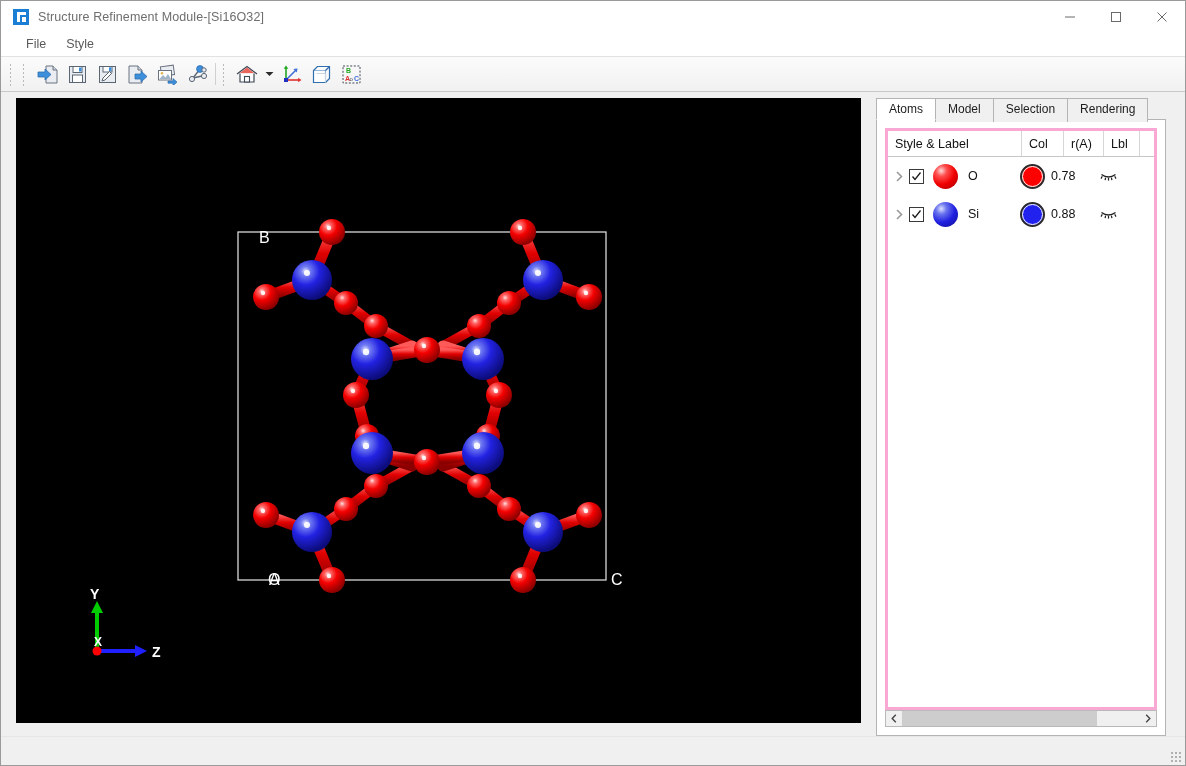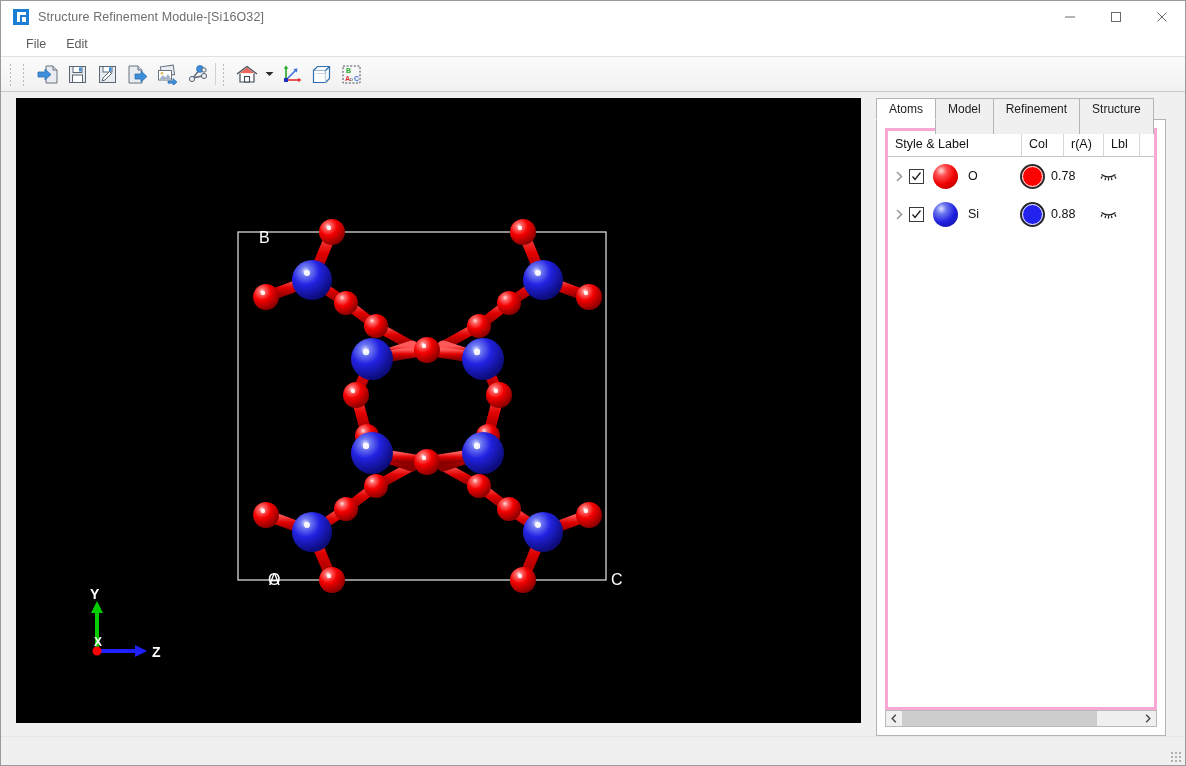--- a/index.html
+++ b/index.html
@@ -98,21 +98,21 @@
   .viewport svg{position:absolute;left:0;top:0;}
 
   
   .rightpanel{
     margin-left:15px;width:290px;display:flex;flex-direction:column;flex:none;
   }
   .tabstrip{
     display:flex;align-items:flex-start;height:22px;position:relative;z-index:2;
   }
   .tab{
-    height:36px;line-height:20px;padding:0 12px;font-size:12px;color:#1d1d1d;
+    height:24px;line-height:20px;padding:0 12px;font-size:12px;color:#1d1d1d;
     background:#f0f0f0;border:1px solid #b4b4b4;border-bottom:none;
     margin-right:-1px;box-sizing:border-box;
   }
   .tab.active{
     background:#ffffff;height:22px;line-height:21px;border-bottom:1px solid #ffffff;
     position:relative;z-index:3;
   }
   .panelbox{
     flex:1;border:1px solid #b4b4b4;background:#ffffff;margin-top:-1px;
     display:flex;flex-direction:column;box-sizing:border-box;position:relative;
@@ -220,21 +220,21 @@
         <svg width="12" height="12" viewBox="0 0 12 12">
             <line x1="1.5" y1="1.5" x2="10.5" y2="10.5" stroke="#6a6a6a" stroke-width="1"></line>
             <line x1="10.5" y1="1.5" x2="1.5" y2="10.5" stroke="#6a6a6a" stroke-width="1"></line>
           </svg>
       </div>
     </div>
   </div>
 
   <div class="menubar">
     <div class="menu-item">File</div>
-    <div class="menu-item">Edit</div>
+    <div class="menu-item">Style</div>
   </div>
 
   <div class="toolbar">
     <div class="grip"></div>
     <div class="grip"></div>
 
     <div class="tbtn">
       <svg width="21" height="21" viewBox="0 0 21 21">
         <path d="M9 2 h7 l4 4 v13 h-11 z" fill="#e9edf2" stroke="#6b7280" stroke-width="1"></path>
         <path d="M16 2 v4 h4" fill="#cfd6de" stroke="#6b7280" stroke-width="1"></path>
@@ -491,22 +491,22 @@
           <text x="78" y="548" font-family="Liberation Sans, sans-serif" font-size="12" font-weight="bold" fill="#ffffff">X</text>
         </g>
       </svg>
     </div>
 
     <div class="rightpanel">
 
       <div class="tabstrip">
         <div class="tab active">Atoms</div>
         <div class="tab">Model</div>
-        <div class="tab">Refinement</div>
-        <div class="tab">Structure</div>
+        <div class="tab">Selection</div>
+        <div class="tab">Rendering</div>
       </div>
 
       <div class="panelbox">
 
         <div class="tablewrap">
           <div class="thead">
             <div class="th th-style">Style &amp; Label</div>
             <div class="th th-col">Col</div>
             <div class="th th-r">r(A)</div>
             <div class="th th-lbl">Lbl</div>

